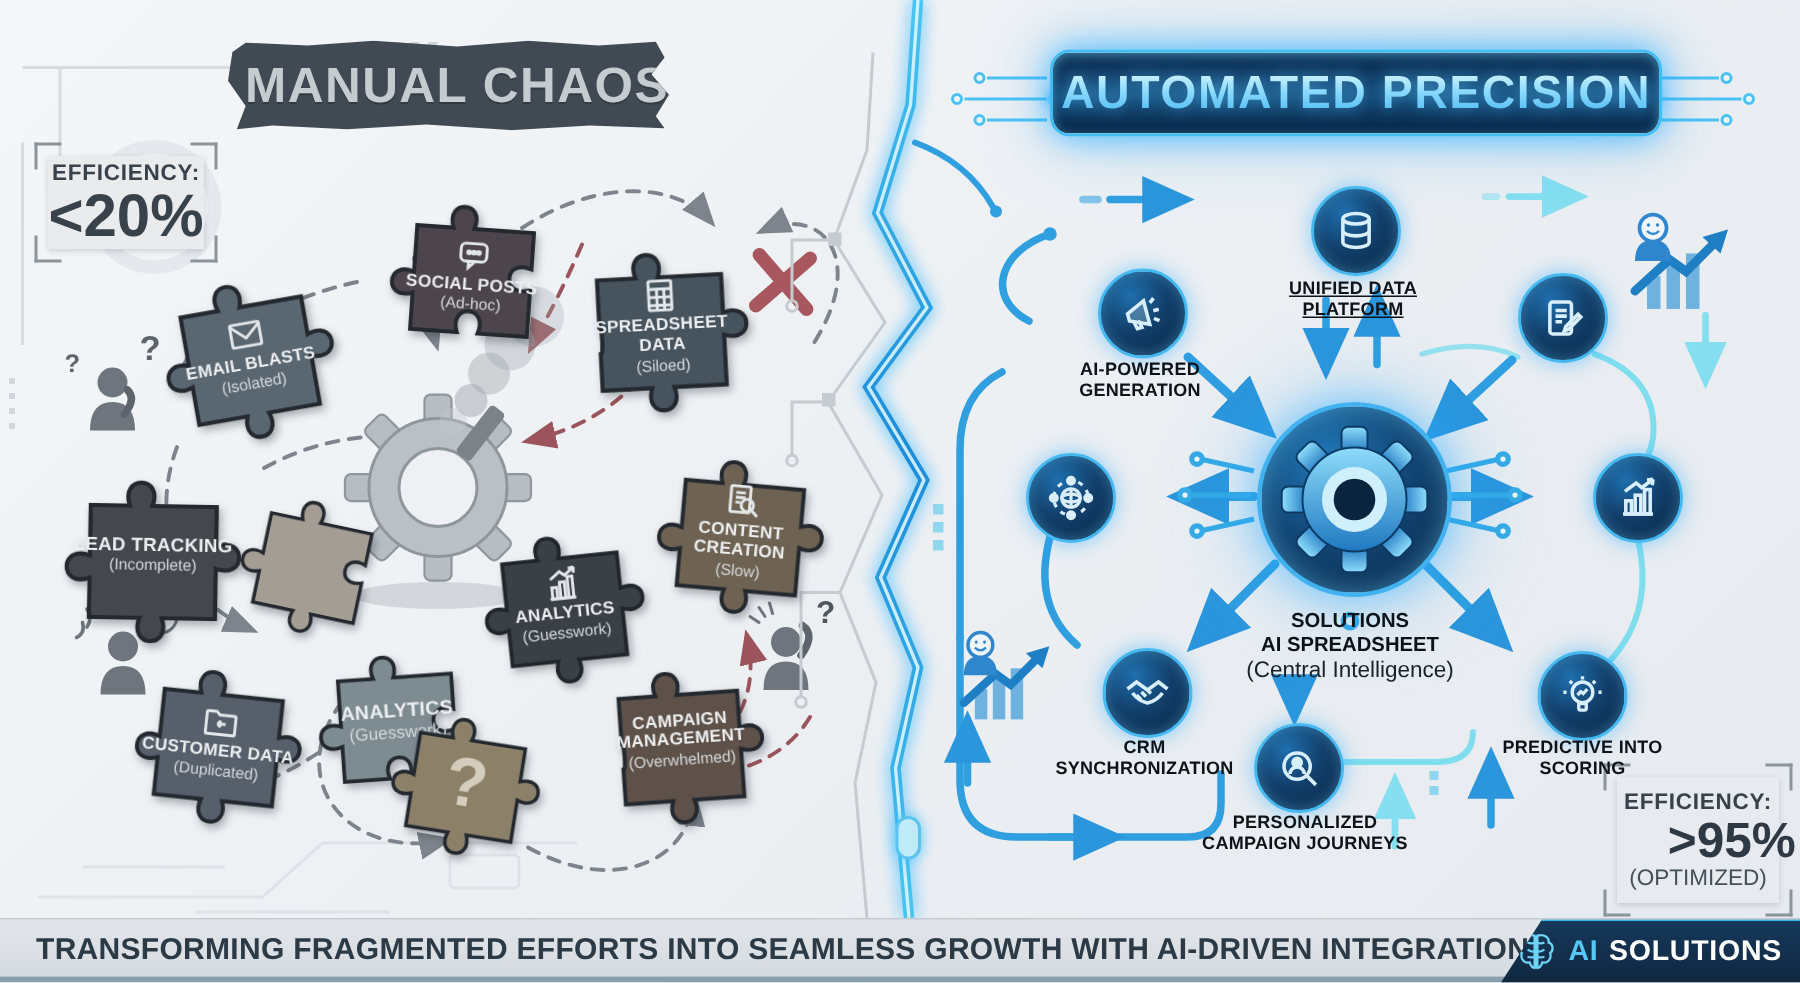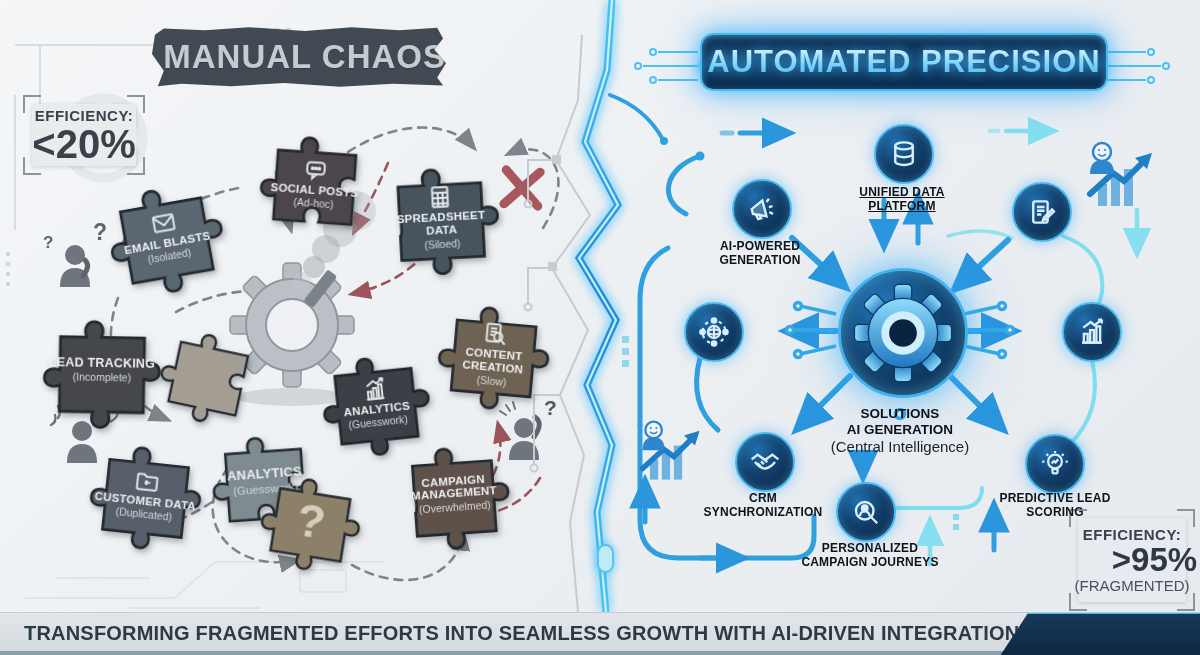--- a/index.html
+++ b/index.html
@@ -356,21 +356,21 @@
     <span class="lab">EFFICIENCY:</span>
     <span class="val">&lt;20%</span>
   </div>
   <div class="abs eff eff-r">
     <i class="brk tl"></i>
       <i class="brk tr"></i>
       <i class="brk bl"></i>
       <i class="brk br"></i>
     <span class="lab">EFFICIENCY:</span>
     <span class="val">&gt;95%</span>
-    <span class="sub">(FRAGMENTED)</span>
+    <span class="sub">(OPTIMIZED)</span>
   </div>
 
   <div class="piece" style="left:98px;top:168px;width:136px;height:136px;transform:rotate(-10deg);">
     <svg class="shape" viewBox="-10 -10 150 150">
         <path d="M20,30 H48 C40,8 72,8 64,30 H110 V58 C132,50 132,82 110,74 V110 H72 C80,132 48,132 56,110 H20 V82 C-2,90 -2,58 20,66 Z" fill="#5a6670" stroke="#242930" stroke-width="3"></path>
       </svg>
     <div class="plabel">
       <svg width="26" height="26" viewBox="0 0 24 24" fill="none" stroke="#e3e7ea" stroke-width="1.8">
           <rect x="3" y="5" width="18" height="14" rx="1"></rect>
           <path d="M3,6 L12,14 L21,6"></path>
@@ -538,21 +538,21 @@
             <rect x="-10" y="-56" width="20" height="20" rx="5"></rect>
           </g>
         <circle r="40"></circle>
       </g>
       <circle r="25" fill="#cfeffc"></circle>
       <circle r="16" fill="#0a2440"></circle>
     </svg>
   </div>
   <div class="abs hublabel">
     <span class="b">SOLUTIONS</span>
-    <span class="b">AI GENERATION</span>
+    <span class="b">AI SPREADSHEET</span>
     <span class="n">(Central Intelligence)</span>
   </div>
 
   <div class="node" style="left:874px;top:124px;">
     <svg width="30" height="30" viewBox="0 0 24 24" fill="none" stroke="#d9eefb" stroke-width="1.9">
         <ellipse cx="12" cy="5.5" rx="7" ry="2.8"></ellipse>
         <path d="M5,5.5 V18 a7,2.8 0 0 0 14,0 V5.5"></path>
         <path d="M5,11.8 a7,2.8 0 0 0 14,0"></path>
       </svg>
   </div>
@@ -620,22 +620,31 @@
   <div class="nlabel" style="left:800px;top:542px;width:140px;">PERSONALIZED CAMPAIGN JOURNEYS</div>
 
   <div class="node" style="left:1025px;top:434px;">
     <svg width="30" height="30" viewBox="0 0 24 24" fill="none" stroke="#d9eefb" stroke-width="1.8">
         <circle cx="12" cy="10" r="5.5"></circle>
         <path d="M10,16 h4 v2.5 a1,1 0 0 1 -1,1 h-2 a1,1 0 0 1 -1,-1 Z"></path>
         <path d="M12,1.5 V3.2 M3.5,10 H1.8 M22.2,10 H20.5 M5.2,4 l1.3,1.3 M18.8,4 l-1.3,1.3"></path>
         <path d="M9.3,11.5 l1.8,-1.8 l1.3,1 l2.2,-2.4"></path>
       </svg>
   </div>
-  <div class="nlabel" style="left:996px;top:492px;width:118px;">PREDICTIVE LEAD SCORING</div>
+  <div class="nlabel" style="left:996px;top:492px;width:118px;">PREDICTIVE INTO SCORING</div>
 
   <div class="abs footer">
     <div class="tagline">TRANSFORMING FRAGMENTED EFFORTS INTO SEAMLESS GROWTH WITH AI-DRIVEN INTEGRATION.</div>
     <div class="wedge">
       <div class="wedge-accent"></div>
+      <div class="brand">
+        <svg width="30" height="30" viewBox="0 0 32 32" fill="none" stroke="#6fd2f7" stroke-width="1.6">
+          <path d="M15,4 C10,2.5 6.5,5.5 7,9 C3.5,10 3.5,15 6,16.5 C4.5,20.5 8,24 11.5,23 C12.5,26.5 15,27 15,27 Z"></path>
+          <path d="M17,4 C22,2.5 25.5,5.5 25,9 C28.5,10 28.5,15 26,16.5 C27.5,20.5 24,24 20.5,23 C19.5,26.5 17,27 17,27 Z"></path>
+          <path d="M16,4 V27 M10,9 q3,1 5,0 M10,14 q3,2 5,1 M10,19 q3,1 5,0 M22,9 q-3,1 -5,0 M22,14 q-3,2 -5,1 M22,19 q-3,1 -5,0"></path>
+        </svg>
+        <span class="ai">AI</span>
+        <span class="sol">SOLUTIONS</span>
+      </div>
     </div>
   </div>
 
 </div>
 
 </body></html>

